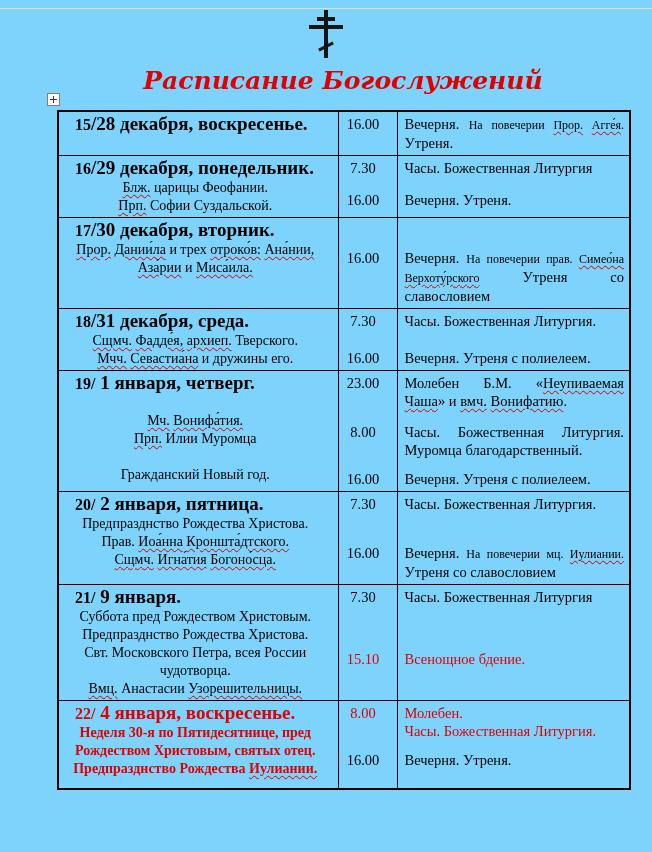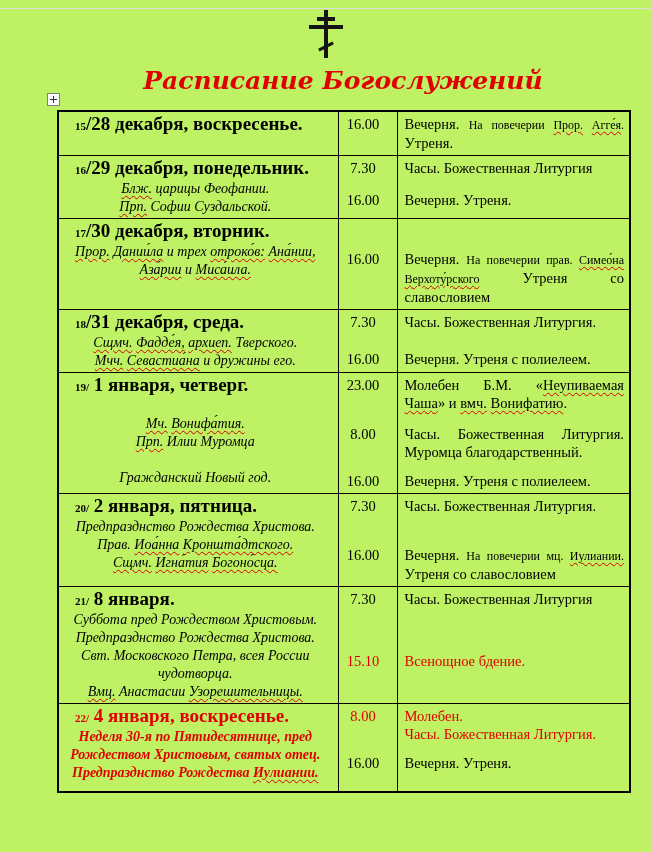--- a/index.html
+++ b/index.html
@@ -1,18 +1,18 @@
 <!DOCTYPE html>
 <html style="--red: #e00000; --sq: #d40000;"><head>
 <meta charset="utf-8">
 <style>
   :root{ --red:#e00000; --sq:#d40000; }
   *{box-sizing:border-box;}
   html,body{margin:0;padding:0;background:#fff;}
-  .page{position:relative;width:652px;height:852px;background:#bef264;overflow:hidden;
+  .page{position:relative;width:652px;height:852px;background:#7dd3fc;overflow:hidden;
         font-family:"Liberation Serif",serif;color:#000;}
   .page-edge{position:absolute;top:8px;left:0;right:0;height:1px;background:#dcdcdc;}
 
   
   .cross{position:relative;width:40px;height:50px;margin:10px auto 0;}
   .cross i{position:absolute;background:#141414;display:block;}
   .cross .v{left:18px;top:0;width:4px;height:48px;}
   .cross .t{left:11px;top:7px;width:18px;height:4px;}
   .cross .m{left:3px;top:15px;width:34px;height:4px;}
   .cross .s{left:12px;top:35px;width:16px;height:3px;transform:rotate(-27deg);}
@@ -24,23 +24,23 @@
 
   .table-wrap{position:relative;margin:15px 0 0 57px;width:573px;}
   table.sched{border-collapse:collapse;table-layout:fixed;width:572px;
               border:2px solid #000;font-size:14.5px;line-height:18px;}
   td{border:1px solid #000;vertical-align:top;padding:0;}
   td.c1{padding:2px 6px 2px 0;}
   td.c23{position:relative;padding:0 0 3px 0;}
   td.c23::after{content:"";position:absolute;left:58px;top:0;bottom:0;width:1px;background:#000;}
 
   .date{padding-left:16px;font-weight:bold;line-height:20px;}
-  .julian{font-size:11px;}
+  .julian{font-size:16px;}
   .dmain{font-size:19px;}
-  .note{text-align:center;font-style:italic;font-size:14px;line-height:18px;}
+  .note{text-align:center;font-size:14px;line-height:18px;}
   .note.rb{font-weight:bold;color:var(--red);}
   .svc{display:flex;}
   .svc-time{flex:0 0 58px;text-align:center;padding-right:9px;}
   .svc-desc{flex:1;padding:0 5px 0 8px;text-align:justify;}
   .red{color:var(--red);}
   .si{font-size:12px;}
   .sq{text-decoration-line:underline;text-decoration-style:wavy;
       text-decoration-color:var(--sq);text-decoration-thickness:1px;text-underline-offset:2px;}
 
   
@@ -168,21 +168,21 @@
                 <div class="svc-desc"><span>Часы. Божественная Литургия.</span></div>
               </div>
               <div class="svc" style="margin-top: 31px;">
                 <div class="svc-time">16.00</div>
                 <div class="svc-desc"><span>Вечерня. </span><span class="si">На повечерии мц. </span><span class="si sq">Иулиании.</span><span> Утреня со славословием</span></div>
               </div>
             </td>
           </tr>
           <tr>
             <td class="c1" style="height: 108px;">
-              <div class="date"><span class="julian">21/</span><span class="dmain"> 8 января.</span></div>
+              <div class="date"><span class="julian">21/</span><span class="dmain"> 9 января.</span></div>
               <div class="note"><span>Суббота пред Рождеством Христовым.</span></div>
               <div class="note"><span>Предпразднство Рождества Христова.</span></div>
               <div class="note"><span>Свт. Московского Петра, всея России чудотворца.</span></div>
               <div class="note"><span class="sq">Вмц.</span><span> Анастасии </span><span class="sq">Узорешительницы.</span></div>
             </td>
             <td class="c23" style="height: 108px;">
               <div class="svc" style="margin-top: 3px;">
                 <div class="svc-time">7.30</div>
                 <div class="svc-desc"><span>Часы. Божественная Литургия</span></div>
               </div>

